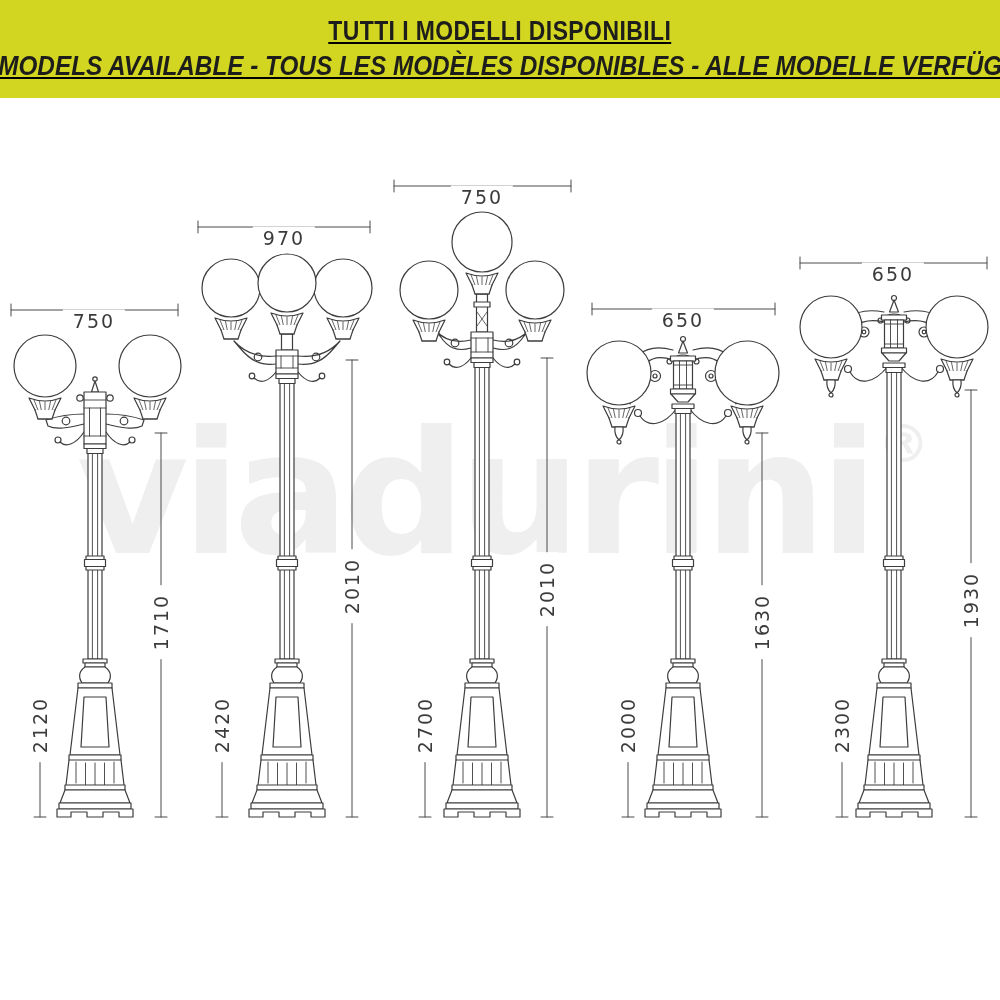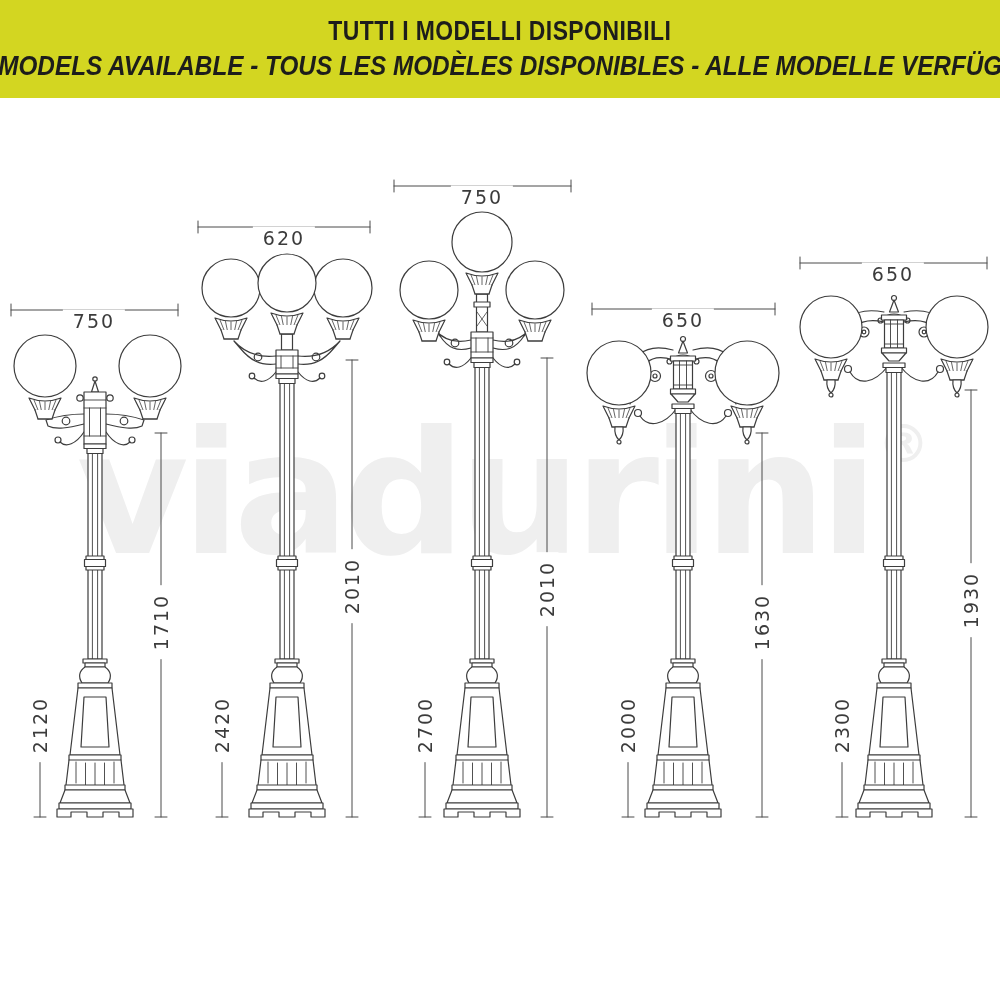--- a/index.html
+++ b/index.html
@@ -1,20 +1,20 @@
 <!DOCTYPE html>
 <html><head>
 <meta charset="utf-8">
 <style>
   html,body{margin:0;padding:0;background:#ffffff;}
   .page{position:relative;width:1000px;height:1000px;background:#fff;overflow:hidden;
         font-family:"Liberation Sans",sans-serif;}
   
   .banner{position:absolute;left:0;top:0;width:1000px;height:98px;background:#d3d621;
-          display:flex;flex-direction:column;align-items:center;justify-content:center;gap:4px;}
+          display:flex;flex-direction:column;align-items:center;justify-content:center;gap:4px;text-decoration:underline;}
   .banner-l1{font-weight:bold;font-size:27px;color:#1d1d1b;letter-spacing:.5px;
              transform:scaleX(.85);white-space:nowrap;}
   .banner-l2{font-weight:bold;font-style:italic;font-size:27px;color:#1d1d1b;
              transform:scaleX(.9);white-space:nowrap;letter-spacing:0;}
   
   .watermark{position:absolute;left:0;top:408px;width:1000px;text-align:center;z-index:0;
              font-family:"DejaVu Sans",sans-serif;font-weight:bold;font-size:172px;line-height:1;
              color:#efefef;letter-spacing:-7px;white-space:nowrap;user-select:none;}
   .watermark .reg{font-size:52px;letter-spacing:0;vertical-align:top;position:relative;top:10px;left:6px;}
   
@@ -271,21 +271,21 @@
       </g>
       <path d="M40,758 V817 M34,817 H46"></path>
       <path d="M222,758 V817 M216,817 H228"></path>
       <path d="M425,758 V817 M419,817 H431"></path>
       <path d="M628,758 V817 M622,817 H634"></path>
       <path d="M842,758 V817 M836,817 H848"></path>
     </g>
   </svg>
 
   <div class="dim dim-h" style="left:94px;top:310px">750</div>
-  <div class="dim dim-h" style="left:284px;top:227px">620</div>
+  <div class="dim dim-h" style="left:284px;top:227px">970</div>
   <div class="dim dim-h" style="left:482px;top:186px">750</div>
   <div class="dim dim-h" style="left:683px;top:309px">650</div>
   <div class="dim dim-h" style="left:893px;top:263px">650</div>
 
   <div class="dim dim-v" style="left:161px;top:622px">1710</div>
   <div class="dim dim-v" style="left:352px;top:586px">2010</div>
   <div class="dim dim-v" style="left:547px;top:589px">2010</div>
   <div class="dim dim-v" style="left:762px;top:622px">1630</div>
   <div class="dim dim-v" style="left:971px;top:600px">1930</div>
 

